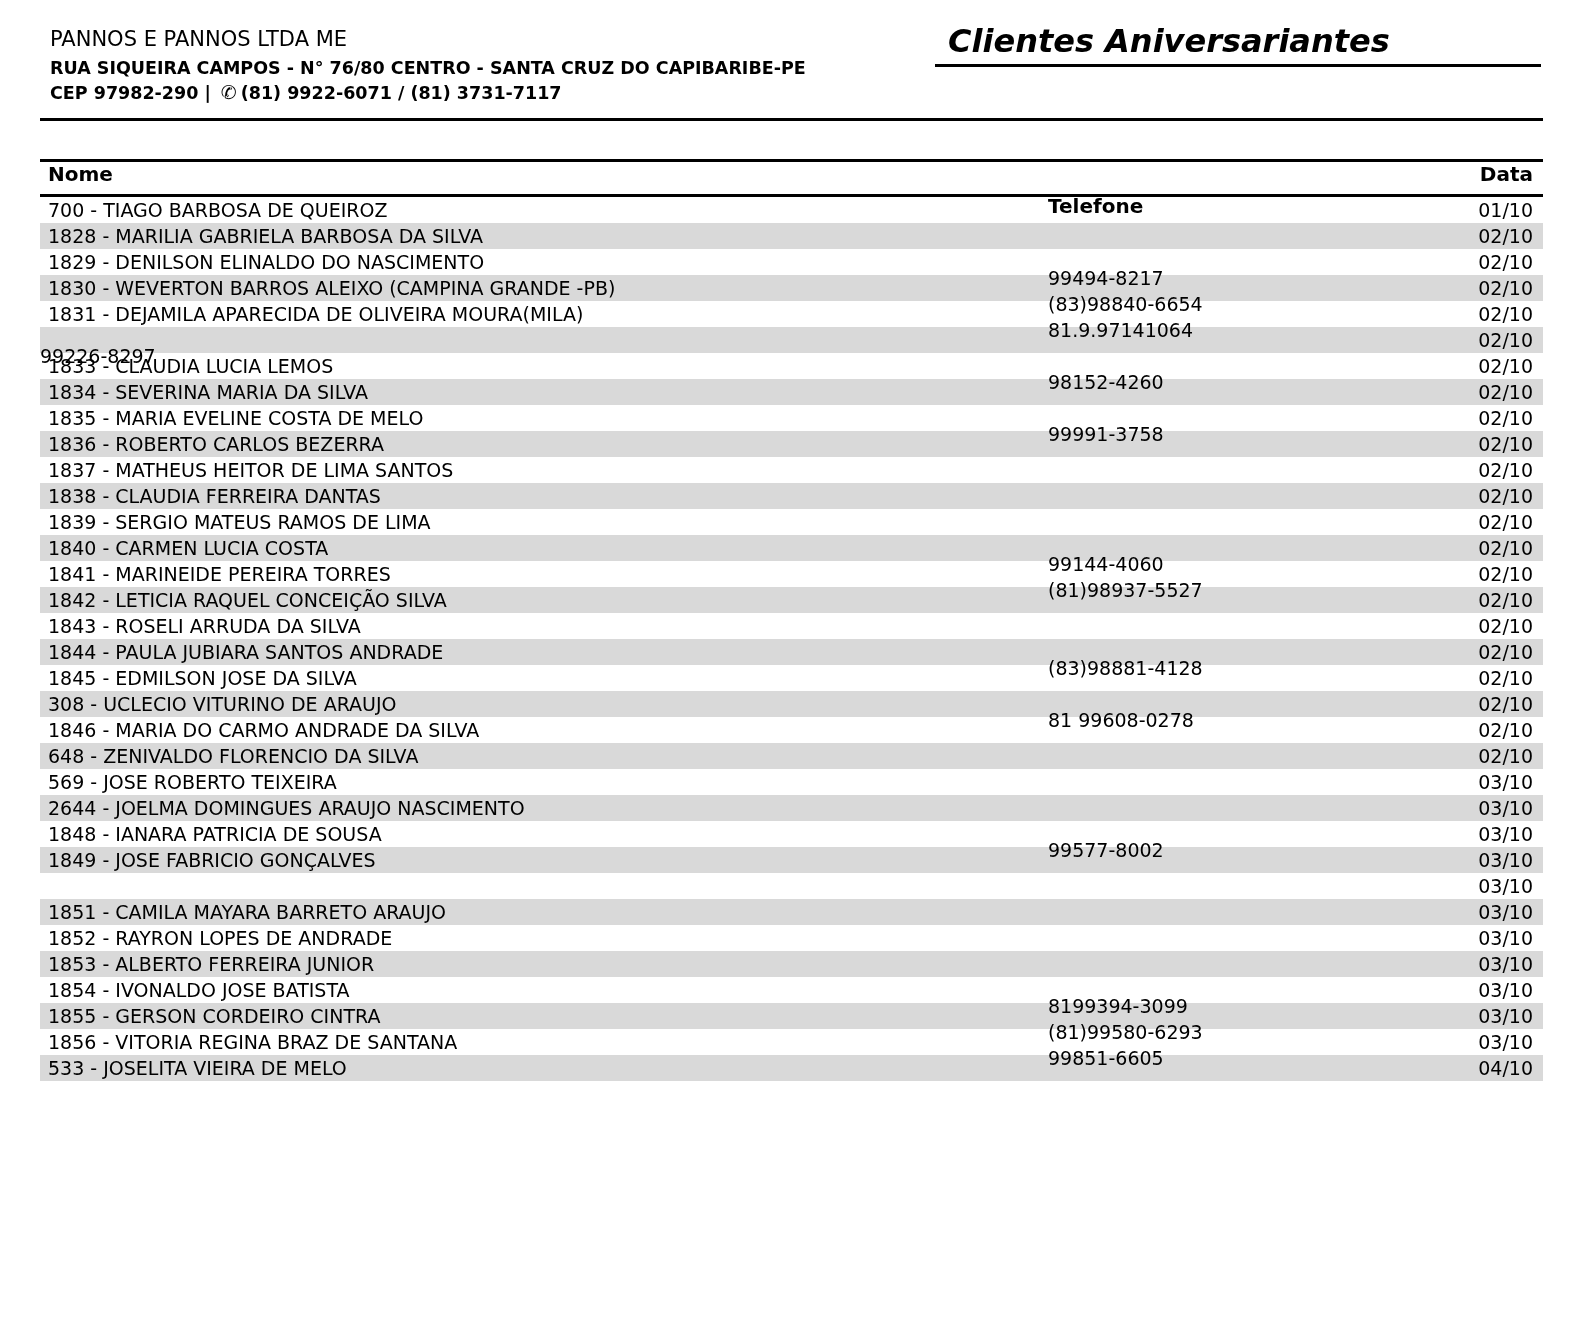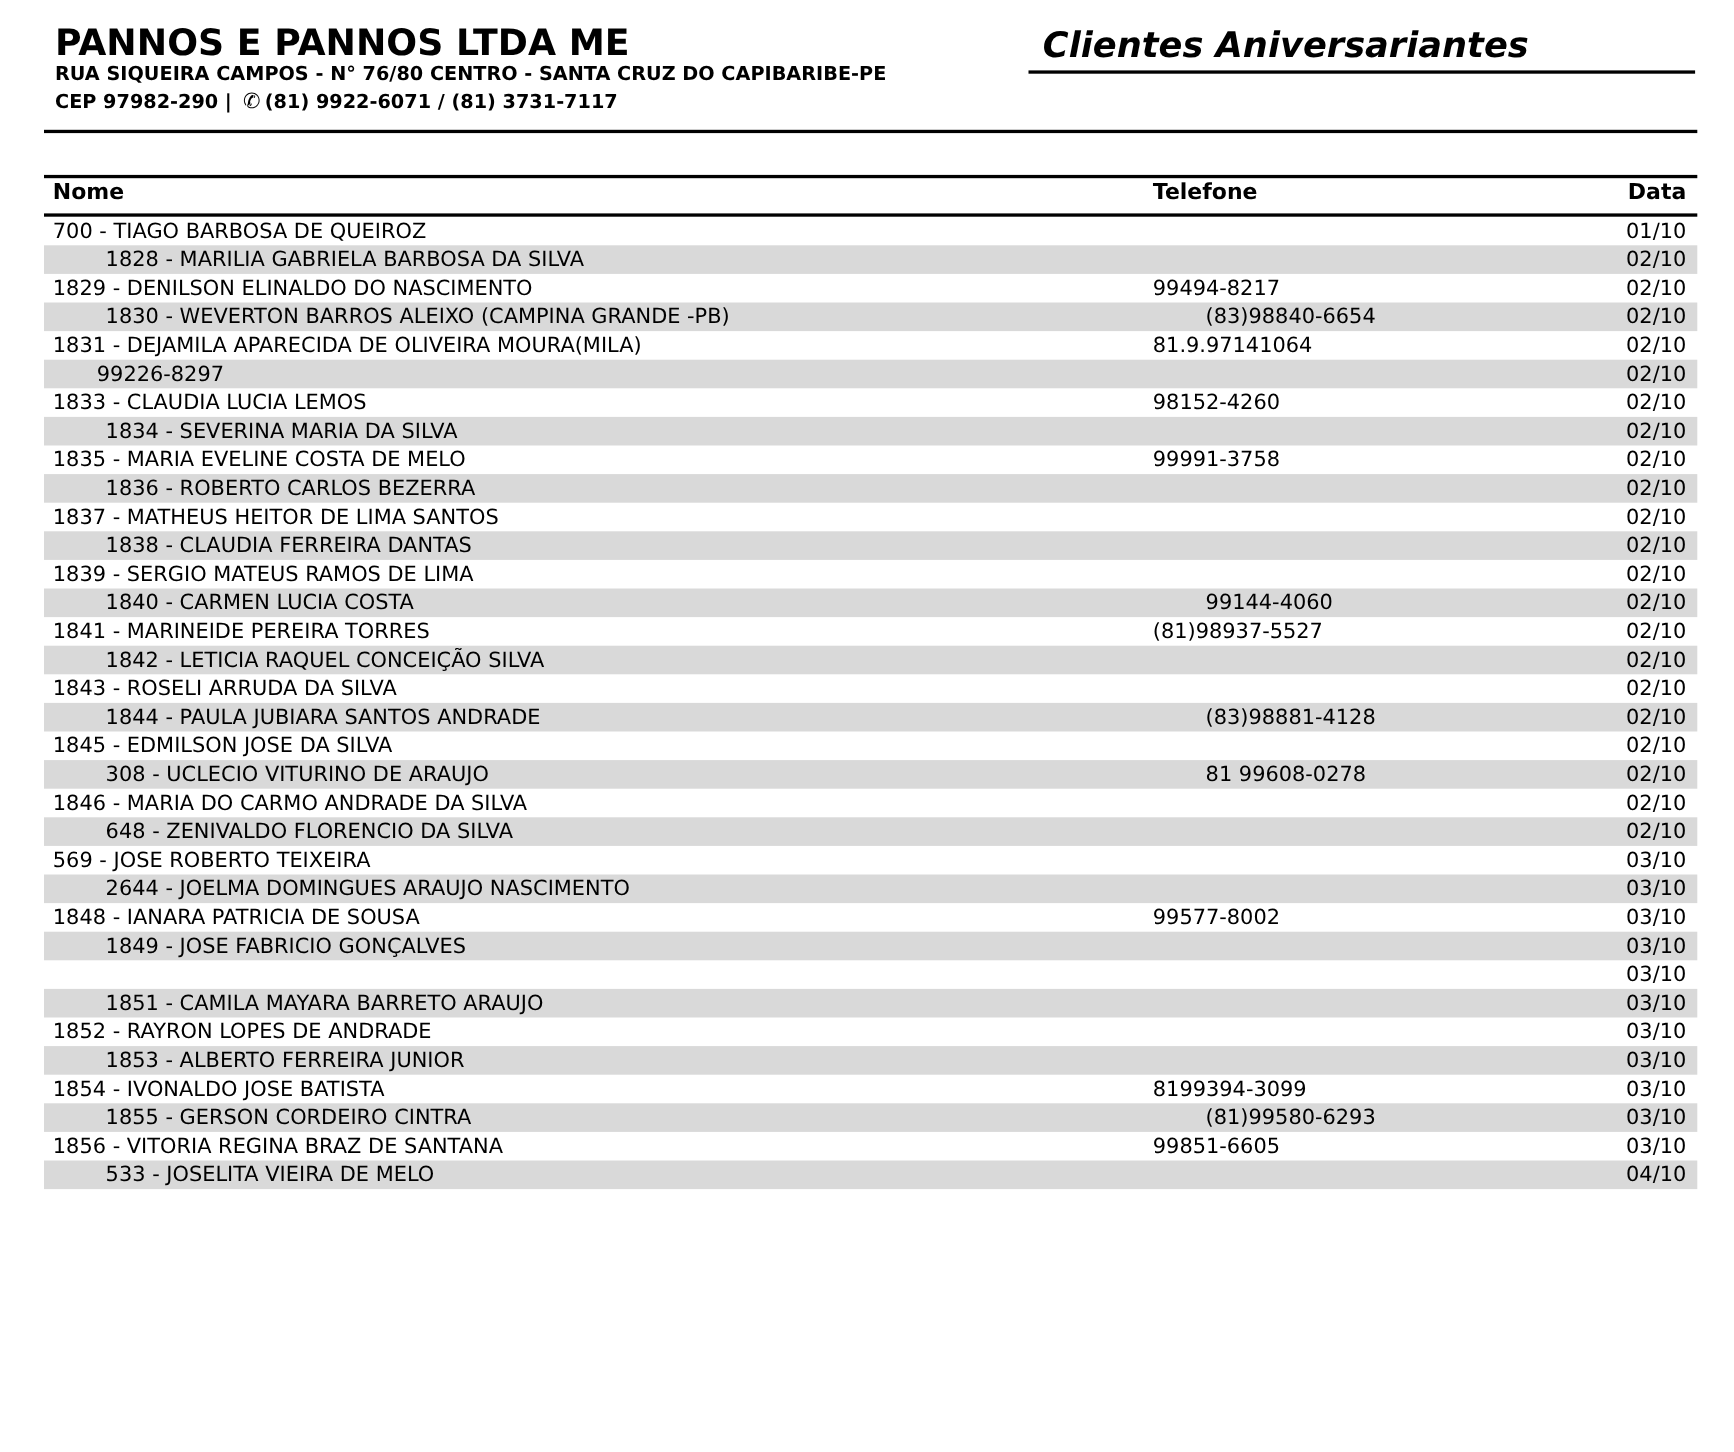--- a/index.html
+++ b/index.html
@@ -6,43 +6,43 @@
   body {
     width: 1576px; height: 1320px;
     background: #ffffff;
     position: relative;
     overflow: hidden;
     font-family: "DejaVu Sans", "Liberation Sans", sans-serif;
     color: #000000;
   }
   
   .letterhead { position: absolute; left: 50px; top: 24px; }
-  .company-name { font-size: 33px; font-weight: bold; line-height: 30px; }
+  .company-name { font-size: 21px; font-weight: normal; line-height: 30px; }
   .company-address { font-size: 17.5px; font-weight: bold; line-height: 22px; margin-top: 3px; }
   .company-cep { font-size: 17.5px; font-weight: bold; line-height: 22px; margin-top: 2px; }
   .company-cep .pipe { padding: 0 10px 0 6px; }
   .phone-icon { font-weight: normal; padding-right: 4px; font-size: 19px; }
   
   .title-wrap {
     position: absolute; left: 935px; top: 22px; width: 606px;
     border-bottom: 3px solid #000;
     padding-bottom: 4px;
     font-style: italic;
   }
   .report-title { font-size: 32px; font-weight: bold; line-height: 38px; padding-left: 13px; white-space: nowrap; }
   
   .top-rule { position: absolute; left: 40px; top: 118px; width: 1503px; height: 3px; background: #000; }
   
   .table { position: absolute; left: 40px; top: 159px; width: 1503px; }
   .hrule { height: 3px; background: #000; }
   .thead { display: flex; align-items: flex-start; height: 32px; font-weight: bold; font-size: 20px; }
   .row { display: flex; align-items: center; height: 26px; font-size: 19px; }
-  .row.striped { background: #d9d9d9; padding-left: 48px; }
+  .row.striped { background: #d9d9d9; }
   .col-name  { flex: 0 0 1008px; padding-left: 8px; box-sizing: border-box; white-space: nowrap; overflow: hidden; }
-  .col-phone { flex: 1 1 auto; white-space: nowrap; overflow: hidden; }
+  .col-phone { flex: 1 1 auto; white-space: nowrap; overflow: hidden; margin-top: 32px; }
   .col-date  { flex: 0 0 90px; text-align: right; padding-right: 10px; box-sizing: border-box; white-space: nowrap; }
 </style>
 </head>
 <body>
 
 <div class="letterhead">
   <div class="company-name">PANNOS E PANNOS LTDA ME</div>
   <div class="company-address">RUA SIQUEIRA CAMPOS - N° 76/80 CENTRO - SANTA CRUZ DO CAPIBARIBE-PE</div>
   <div class="company-cep">
     <span>CEP 97982-290</span><span class="pipe">|</span><span class="phone-icon">✆</span><span>(81) 9922-6071 / (81) 3731-7117</span>

